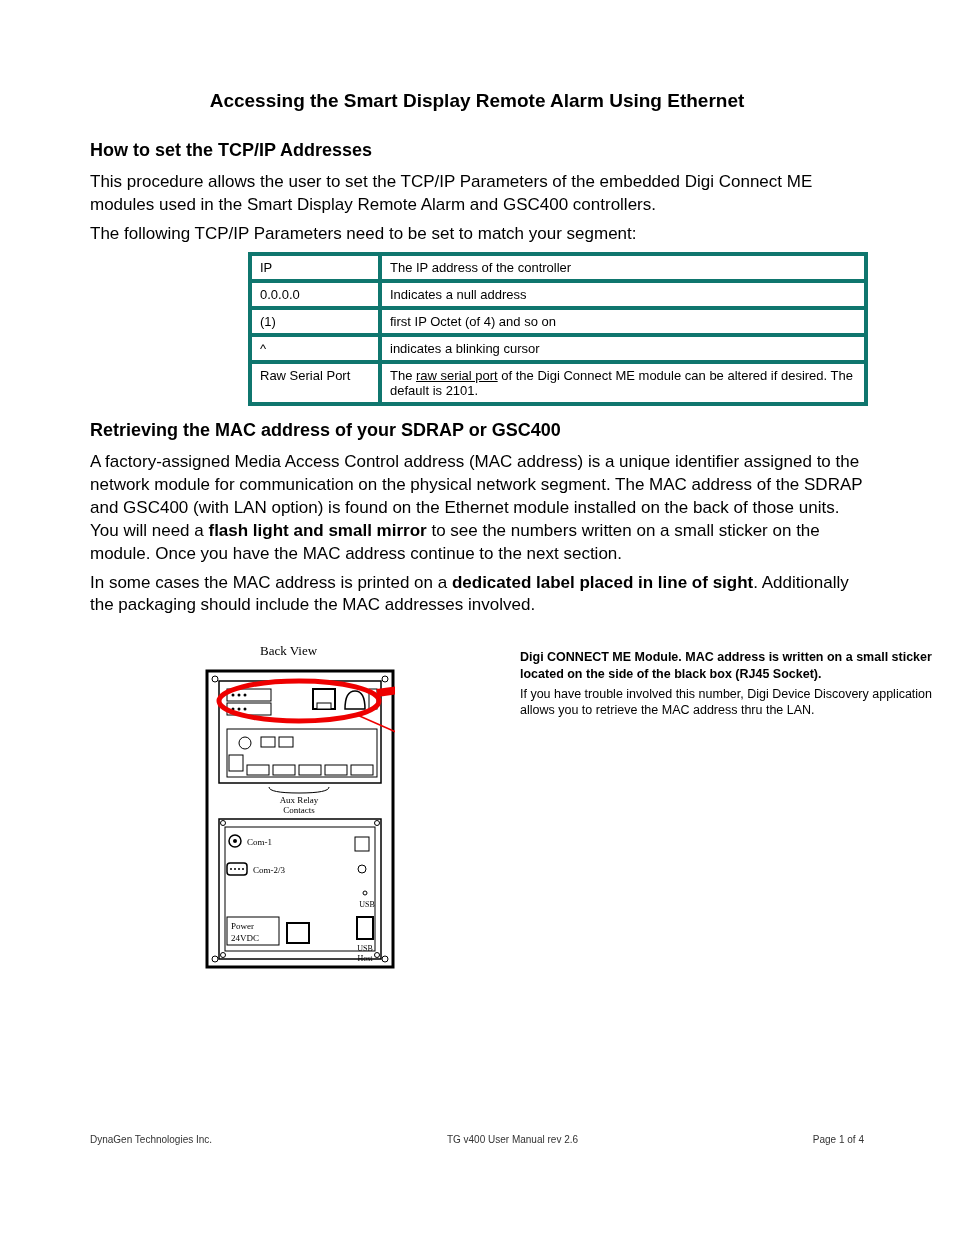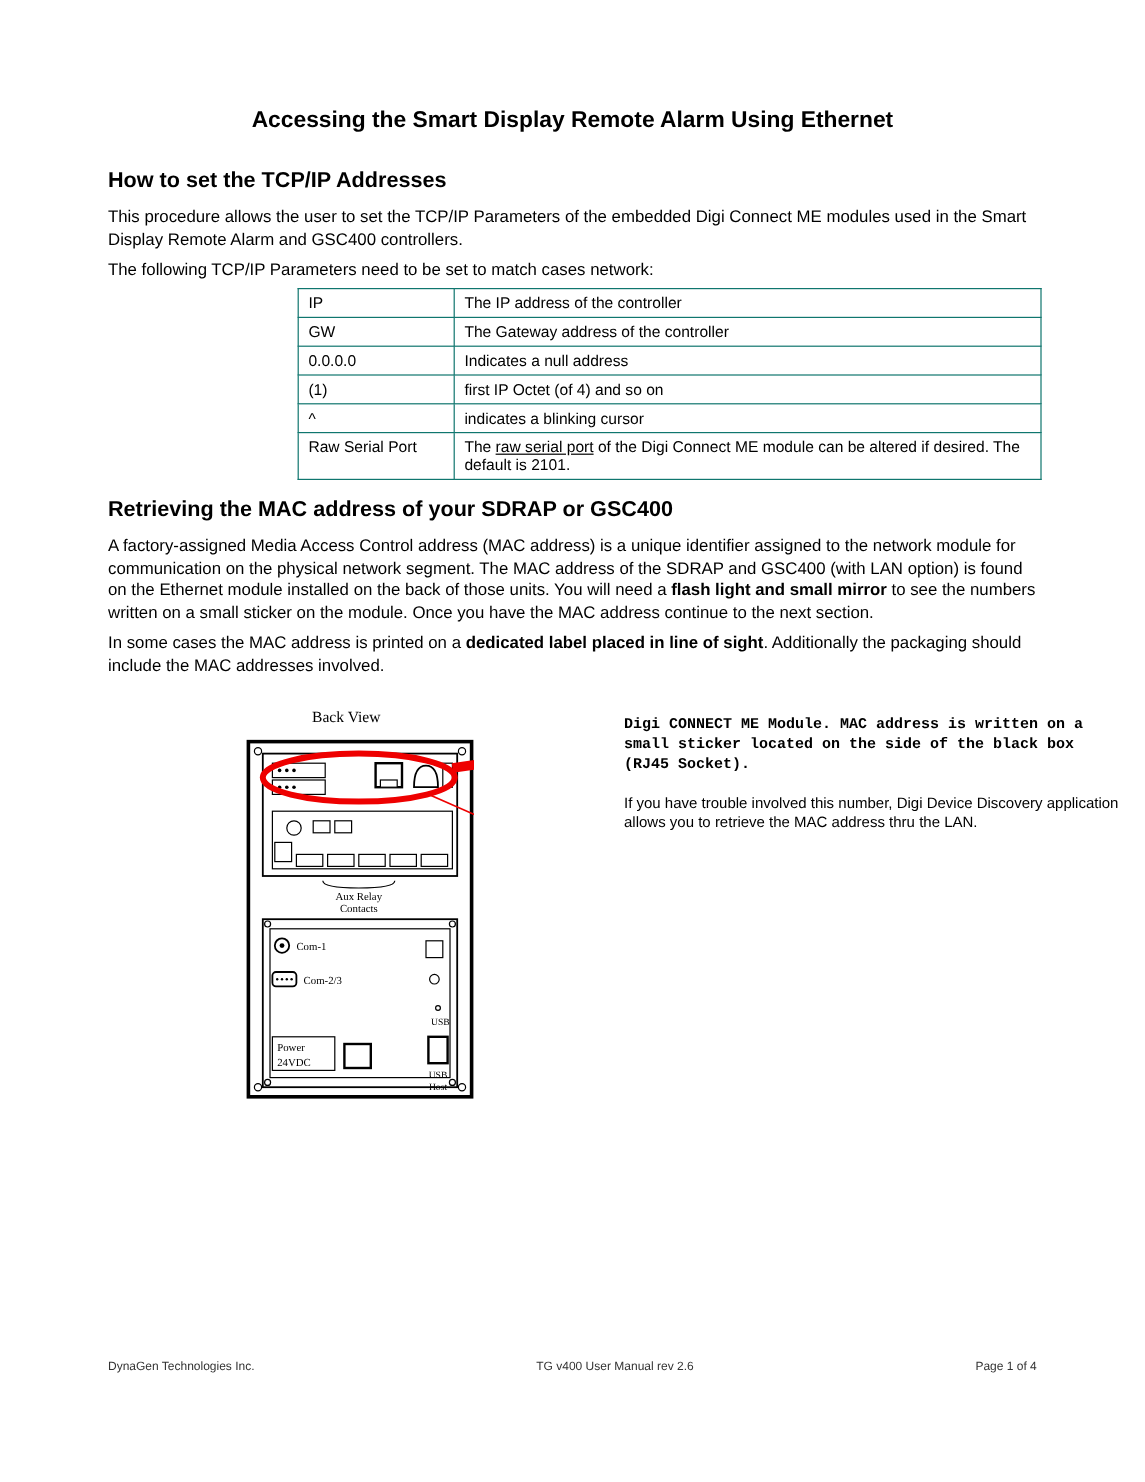--- a/index.html
+++ b/index.html
@@ -17,52 +17,52 @@
     font-weight: bold;
     text-align: center;
     margin-bottom: 28px;
   }
   h2.section {
     font-size: 18px;
     font-weight: bold;
     margin: 14px 0 10px 0;
   }
   p.body {
-    font-size: 14px;
+    font-size: 17px;
     line-height: 1.35;
     margin-bottom: 6px;
   }
   table.params {
     border-collapse: collapse;
     margin: 4px 0 12px 158px;
     width: 620px;
     font-size: 13px;
   }
   table.params td {
-    border: 1px solid #0f766e;
+    border: 4px solid #0f766e;
     padding: 4px 8px;
     vertical-align: top;
   }
   table.params td.k { width: 130px; }
   .hl { background: #ffff00; }
   .uline { text-decoration: underline; }
   .diagram-wrap {
     position: relative;
     margin-top: 26px;
     height: 320px;
   }
   .callout {
     position: absolute;
     left: 430px;
     top: 6px;
     width: 420px;
     font-size: 12.5px;
     line-height: 1.3;
   }
-  .callout .lead { font-weight: bold; margin-bottom: 16px; font-family: Liberation Mono, monospace; }
+  .callout .lead { font-weight: bold; margin-bottom: 4px; }
   svg.pcb {
     position: absolute;
     left: 115px;
     top: 26px;
   }
   .backview {
     position: absolute;
     left: 170px;
     top: 0;
     font-family: "Comic Sans MS", cursive;
@@ -79,31 +79,27 @@
     color: #333;
   }
 </style>
 </head>
 <body>
 
 <h1 class="title">Accessing the Smart Display Remote Alarm Using Ethernet</h1>
 
 <h2 class="section">How to set the TCP/IP Addresses</h2>
 <p class="body">This procedure allows the user to set the TCP/IP Parameters of the embedded Digi Connect ME modules used in the Smart Display Remote Alarm and GSC400 controllers.</p>
-<p class="body">The following TCP/IP Parameters need to be set to match cases network:</p>
+<p class="body">The following TCP/IP Parameters need to be set to match your segment:</p>
 
 <table class="params">
   <tbody>
       <tr>
     <td class="k">IP</td>
     <td>The IP address of the controller</td>
-  </tr>
-  <tr>
-    <td class="k">GW</td>
-    <td>The Gateway address of the controller</td>
   </tr>
   <tr>
     <td class="k">0.0.0.0</td>
     <td>Indicates a null address</td>
   </tr>
   <tr>
     <td class="k">(1)</td>
     <td>first IP Octet (of 4) and so on</td>
   </tr>
   <tr>

